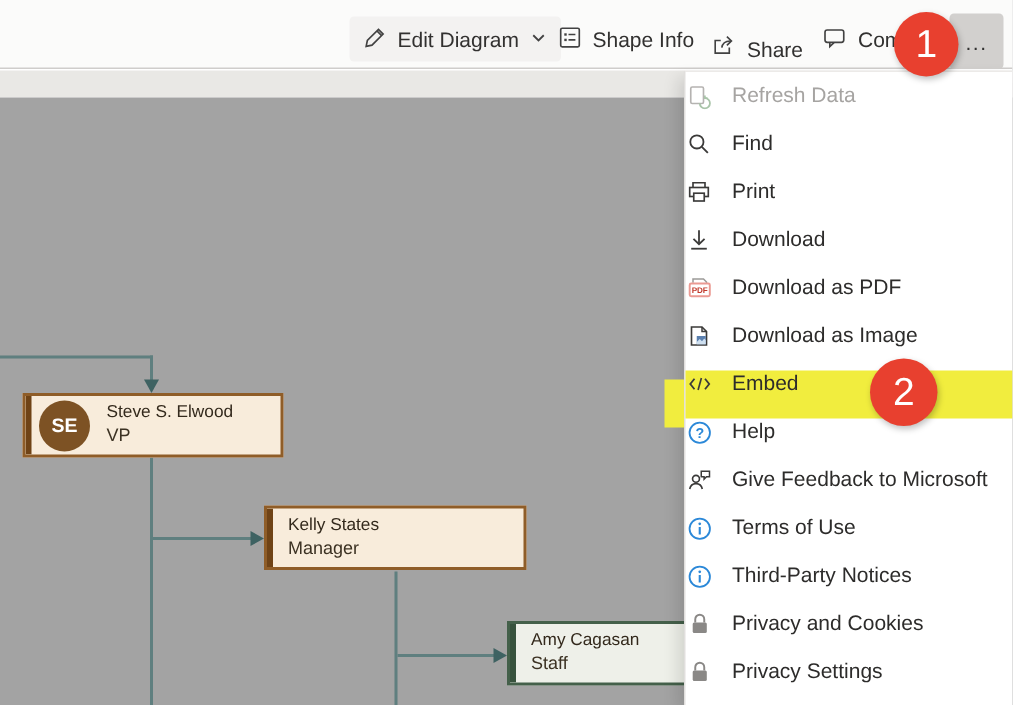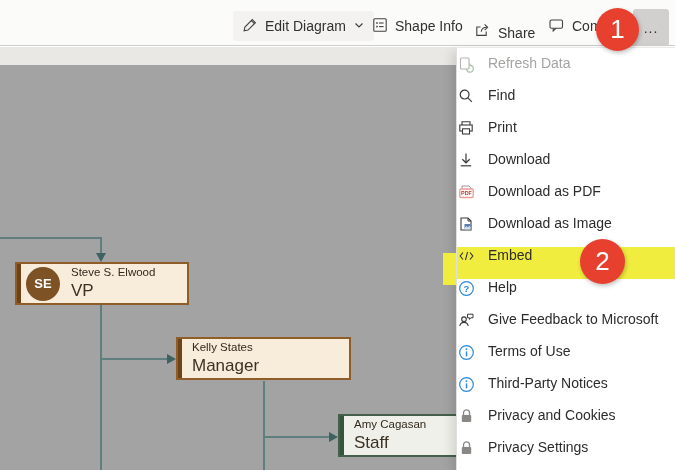--- a/index.html
+++ b/index.html
@@ -45,21 +45,21 @@
 
   .org-box {
     position:absolute; height:43px; width:175px; border:2px solid #8f5d28;
     background:#f8ecdb; display:flex; align-items:center; overflow:hidden;
   }
   .org-box .strip { position:absolute; left:0; top:0; bottom:0; width:4px; background:#6f4316; }
   .org-box.green { border-color:#44604a; background:#eef0e9; }
   .org-box.green .strip { background:#37523d; }
   .org-text { display:flex; flex-direction:column; line-height:1.3; padding-left:14px; }
   .org-name { font-size:11.5px; font-weight:normal; color:#33291c; }
-  .org-title { font-size:17px; color:#3c3223; }
+  .org-title { font-size:12px; color:#3c3223; }
   .avatar {
     width:34px; height:34px; border-radius:50%; background:#7d5224; color:#fff;
     font-size:13px; font-weight:bold; display:flex; align-items:center;
     justify-content:center; margin-left:9px; flex:0 0 auto;
   }
   .org-box.with-avatar .org-text { padding-left:11px; }
   #box-steve { left:15px; top:197px; width:174px; }
   #box-kelly { left:176px; top:272px; }
   #box-amy   { left:338px; top:349px; }
 

